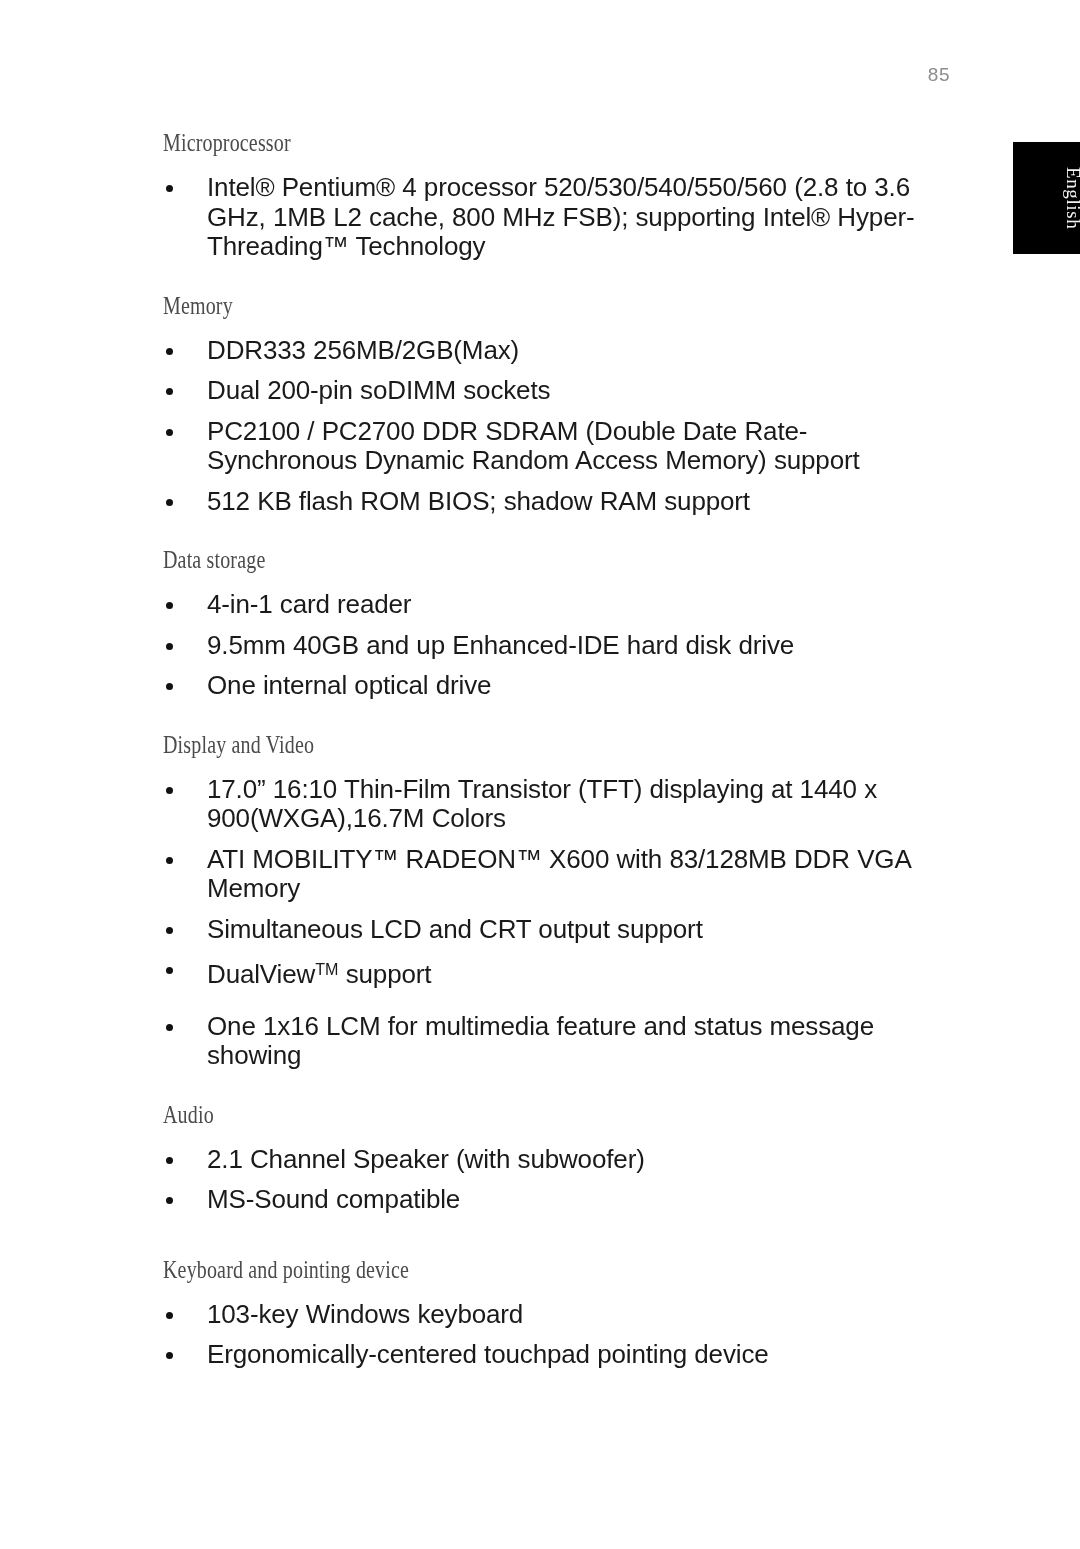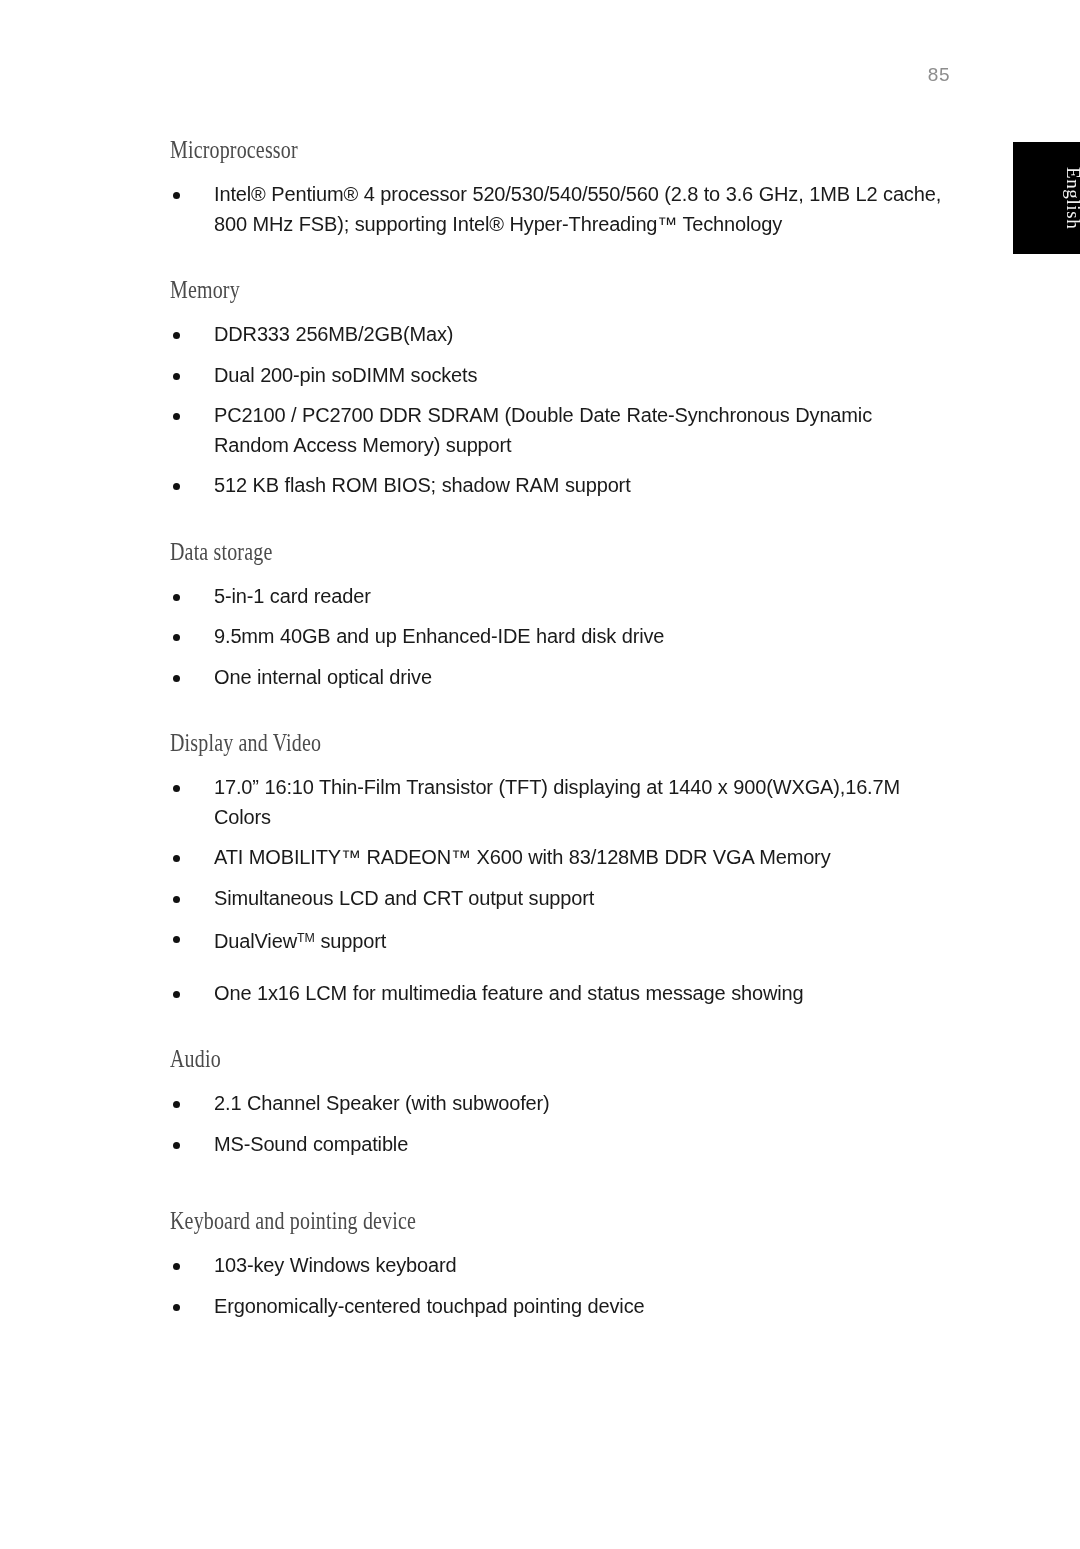--- a/index.html
+++ b/index.html
@@ -60,21 +60,21 @@
 
   
   .content {
     position: absolute;
     left: 163px;
     top: 130px;
     width: 790px;
   }
 
   .section {
-    margin: 7px;
+    margin: 0;
   }
 
   .section-heading {
     font-family: "Liberation Serif", serif;
     font-size: 25px;
     font-weight: normal;
     color: #4b4b4b;
     margin: 0;
     padding: 0;
     line-height: 1.0;
@@ -88,21 +88,21 @@
     list-style: none;
     margin: 0;
     padding: 0;
   }
 
   .bullet-item {
     position: relative;
     padding-left: 44px;
     margin: 0;
     font-family: "Liberation Sans", sans-serif;
-    font-size: 20px;
+    font-size: 26px;
     line-height: 29.5px;
     color: #1a1a1a;
     letter-spacing: -0.15px;
     word-spacing: 0.2px;
   }
 
   .bullet-item::before {
     content: "";
     position: absolute;
     left: 3px;
@@ -155,21 +155,21 @@
           <li class="bullet-item">PC2100 / PC2700 DDR SDRAM (Double Date Rate-Synchronous Dynamic Random Access Memory) support</li>
           <div class="bullet-gap"></div>
           <li class="bullet-item">512 KB flash ROM BIOS; shadow RAM support</li>
         </ul>
         <div class="gap-list-to-heading"></div>
       </div>
       <div class="section">
         <div class="section-heading">Data storage</div>
         <div class="gap-heading-to-list"></div>
         <ul class="bullet-list">
-          <li class="bullet-item">5-in-1 card reader</li>
+          <li class="bullet-item">4-in-1 card reader</li>
           <div class="bullet-gap"></div>
           <li class="bullet-item">9.5mm 40GB and up Enhanced-IDE hard disk drive</li>
           <div class="bullet-gap"></div>
           <li class="bullet-item">One internal optical drive</li>
         </ul>
         <div class="gap-list-to-heading"></div>
       </div>
       <div class="section">
         <div class="section-heading">Display and Video</div>
         <div class="gap-heading-to-list"></div>

